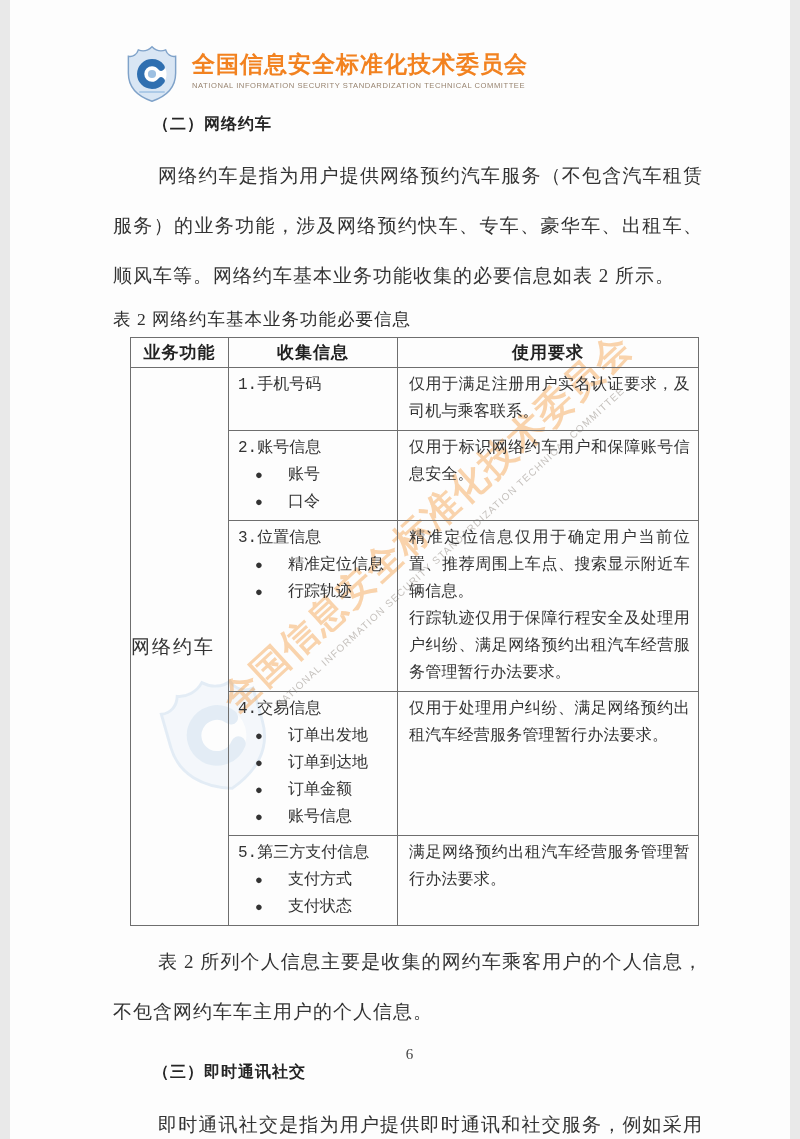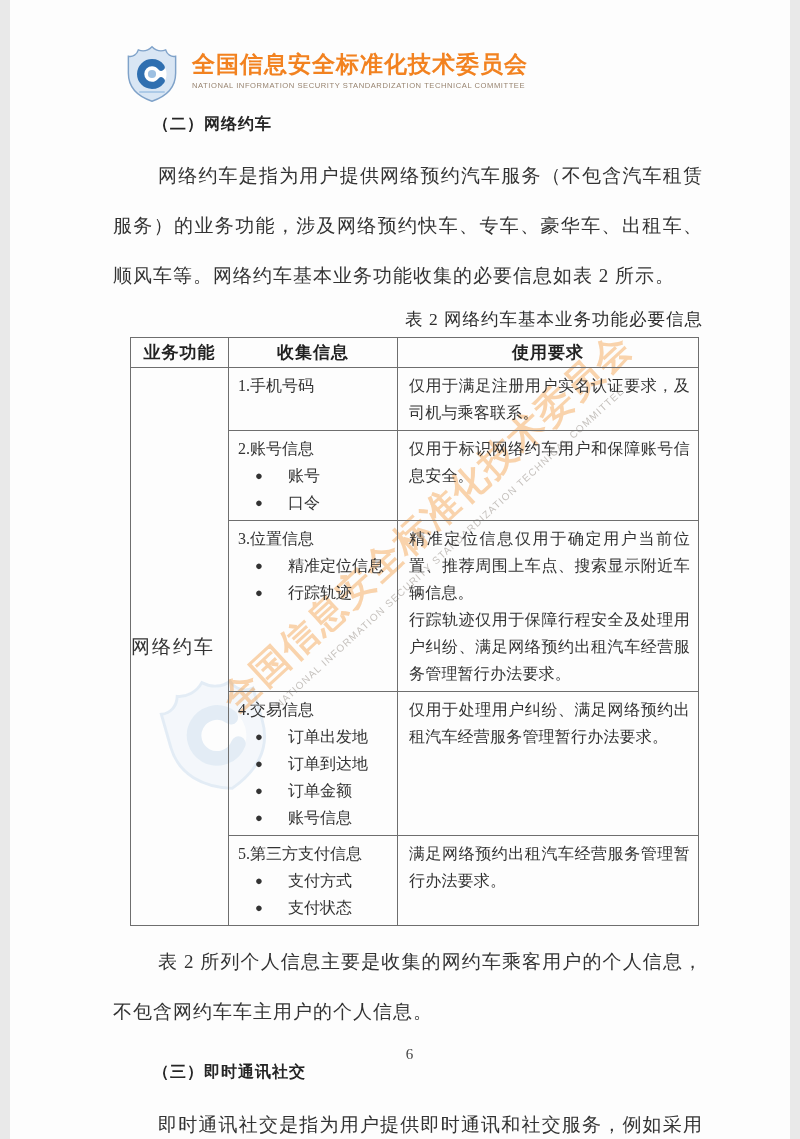--- a/index.html
+++ b/index.html
@@ -28,33 +28,33 @@
   .sec-heading {
     font-size:16px; font-weight:bold; color:#252525;
     margin-left:40px; line-height:28px; letter-spacing:1px;
   }
   .body-par {
     font-size:19px; line-height:50px; letter-spacing:1px;
     text-align:justify; text-indent:45px; color:#333;
   }
   .par-intro { margin-top:13px; }
   .table-caption {
-    text-align:right; font-size:17.5px; letter-spacing:1px;
+    text-align:left; font-size:17.5px; letter-spacing:1px;
     margin-top:3px; line-height:30px; color:#2e2e2e;
   }
 
   
   table.info-table {
     border-collapse:collapse; margin:3px 0 0 17px; width:568px;
     font-size:16px; color:#333; table-layout:fixed;
   }
   .info-table col.c1 { width:98px; }
   .info-table col.c2 { width:169px; }
   .info-table col.c3 { width:301px; }
-  .info-table th, .info-table td { border:1px solid #6e6e6e; vertical-align:top; }
+  .info-table th, .info-table td { border:1px solid #6e6e6e; vertical-align:top;font-family:Liberation Mono, monospace; }
   .info-table th {
     font-size:17px; font-weight:bold; text-align:center;
     height:30px; vertical-align:middle; letter-spacing:1px; color:#222;
   }
   td.func-cell { text-align:left; vertical-align:middle; font-size:19px; letter-spacing:2px; }
   td.collect-cell { padding:4px 4px 4px 9px; line-height:27px; }
   td.usage-cell  { padding:4px 8px 4px 11px; line-height:27px; }
   .collect-item { display:flex; padding-left:17px; line-height:27px; }
   .bullet { width:33px; flex:0 0 auto; font-size:13px; line-height:27px; }
   .usage-par { text-align:justify; letter-spacing:0.2px; }

